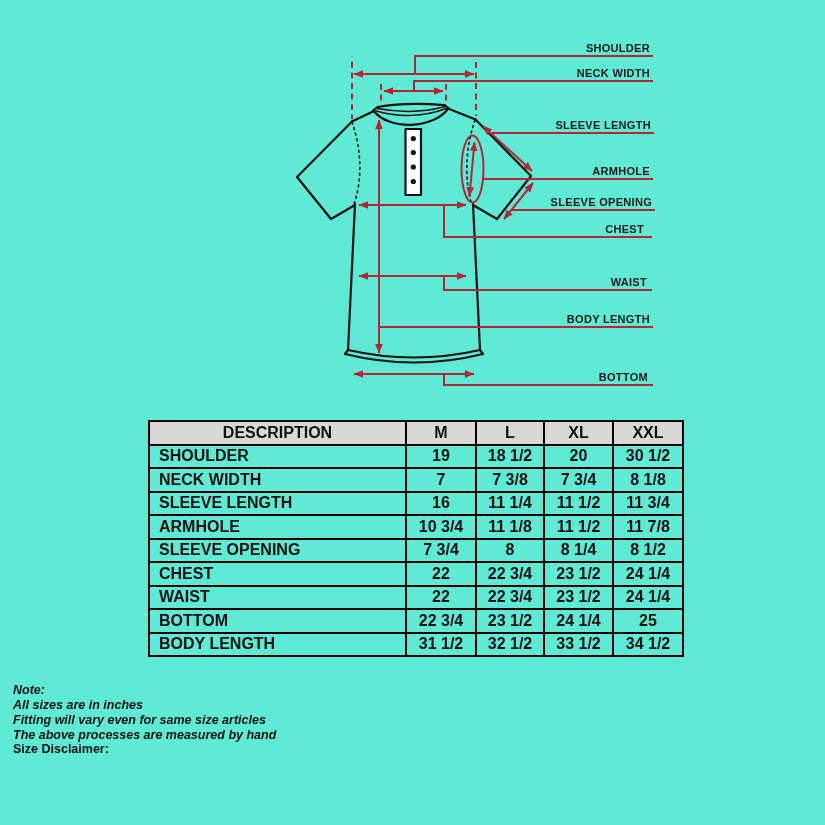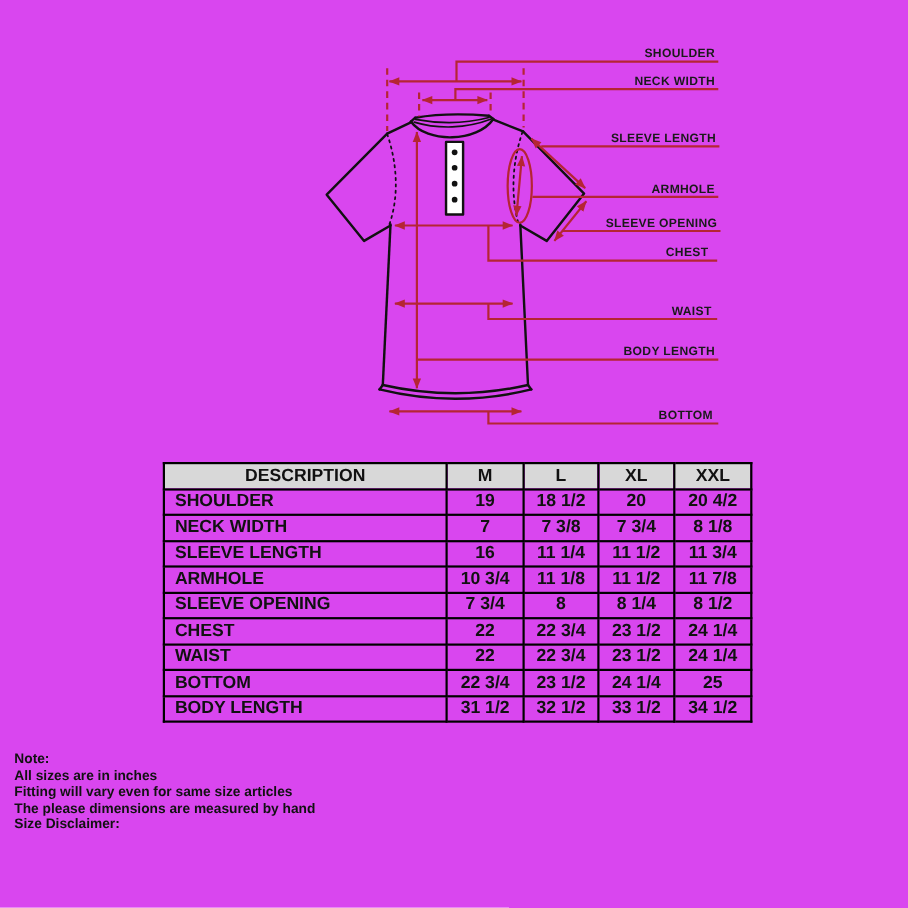--- a/index.html
+++ b/index.html
@@ -1,18 +1,18 @@
 <!DOCTYPE html>
 <html style="--accent: #b52534; --header-bg: #d8d8d8; --ink: #111111;"><head>
 <meta charset="utf-8">
 <style>
   html,body{margin:0;padding:0;background:#fff;}
   body{width:825px;height:825px;overflow:hidden;position:relative;
        font-family:"Liberation Sans",sans-serif;color:#111;}
-  .page{position:absolute;inset:0;background:#d946ef;}
+  .page{position:absolute;inset:0;background:#5eead4;}
 
   
   svg.diagram{position:absolute;left:0;top:0;}
   .blk{stroke:#111;stroke-width:2.2;fill:none;stroke-linejoin:round;stroke-linecap:round;}
   .blk-thin{stroke:#111;stroke-width:1.5;fill:none;stroke-linecap:round;}
   .blk-dot{stroke:#111;stroke-width:1.6;fill:none;stroke-dasharray:2,3.8;stroke-linecap:round;}
   .red{stroke:var(--accent);stroke-width:2;fill:none;}
   .red-dash{stroke:var(--accent);stroke-width:2;fill:none;stroke-dasharray:6,4.5;}
   .mk{fill:var(--accent);stroke:none;}
   .whitefill{fill:#fff;}
@@ -24,21 +24,21 @@
   table.sizes{position:absolute;left:148px;top:420px;width:534px;
               border-collapse:collapse;table-layout:fixed;}
   table.sizes th,table.sizes td{border:2px solid #000;height:21.5px;padding:0;
               font-size:16px;font-weight:bold;line-height:1;vertical-align:middle;
               text-align:center;white-space:nowrap;overflow:hidden;}
   table.sizes thead th{background:var(--header-bg);}
   table.sizes td.desc{text-align:left;padding-left:9px;}
 
   
   .notes{position:absolute;left:13px;top:683px;font-size:12.5px;font-weight:bold;
-         line-height:15px;}
+         line-height:15px;font-style:italic;}
   .disclaimer{position:absolute;left:13px;top:742px;font-size:12.5px;font-weight:bold;
          line-height:15.4px;}
   .notes div,.disclaimer div{white-space:nowrap;}
 </style>
 </head>
 <body>
 
 <div class="page">
 
   <svg class="diagram" width="825" height="412" viewBox="0 0 825 412">
@@ -142,21 +142,21 @@
         <th>XL</th>
         <th>XXL</th>
       </tr>
     </thead>
     <tbody>
       <tr>
         <td class="desc">SHOULDER</td>
         <td>19</td>
         <td>18 1/2</td>
         <td>20</td>
-        <td>20 4/2</td>
+        <td>30 1/2</td>
       </tr>
       <tr>
         <td class="desc">NECK WIDTH</td>
         <td>7</td>
         <td>7 3/8</td>
         <td>7 3/4</td>
         <td>8 1/8</td>
       </tr>
       <tr>
         <td class="desc">SLEEVE LENGTH</td>
@@ -207,20 +207,20 @@
         <td>33 1/2</td>
         <td>34 1/2</td>
       </tr>
     </tbody>
   </table>
 
   <div class="notes">
     <div>Note:</div>
     <div>All sizes are in inches</div>
     <div>Fitting will vary even for same size articles</div>
-    <div>The please dimensions are measured by hand</div>
+    <div>The above processes are measured by hand</div>
   </div>
 
   <div class="disclaimer">
     <div>Size Disclaimer:</div>
   </div>
 
 </div>
 
 </body></html>

